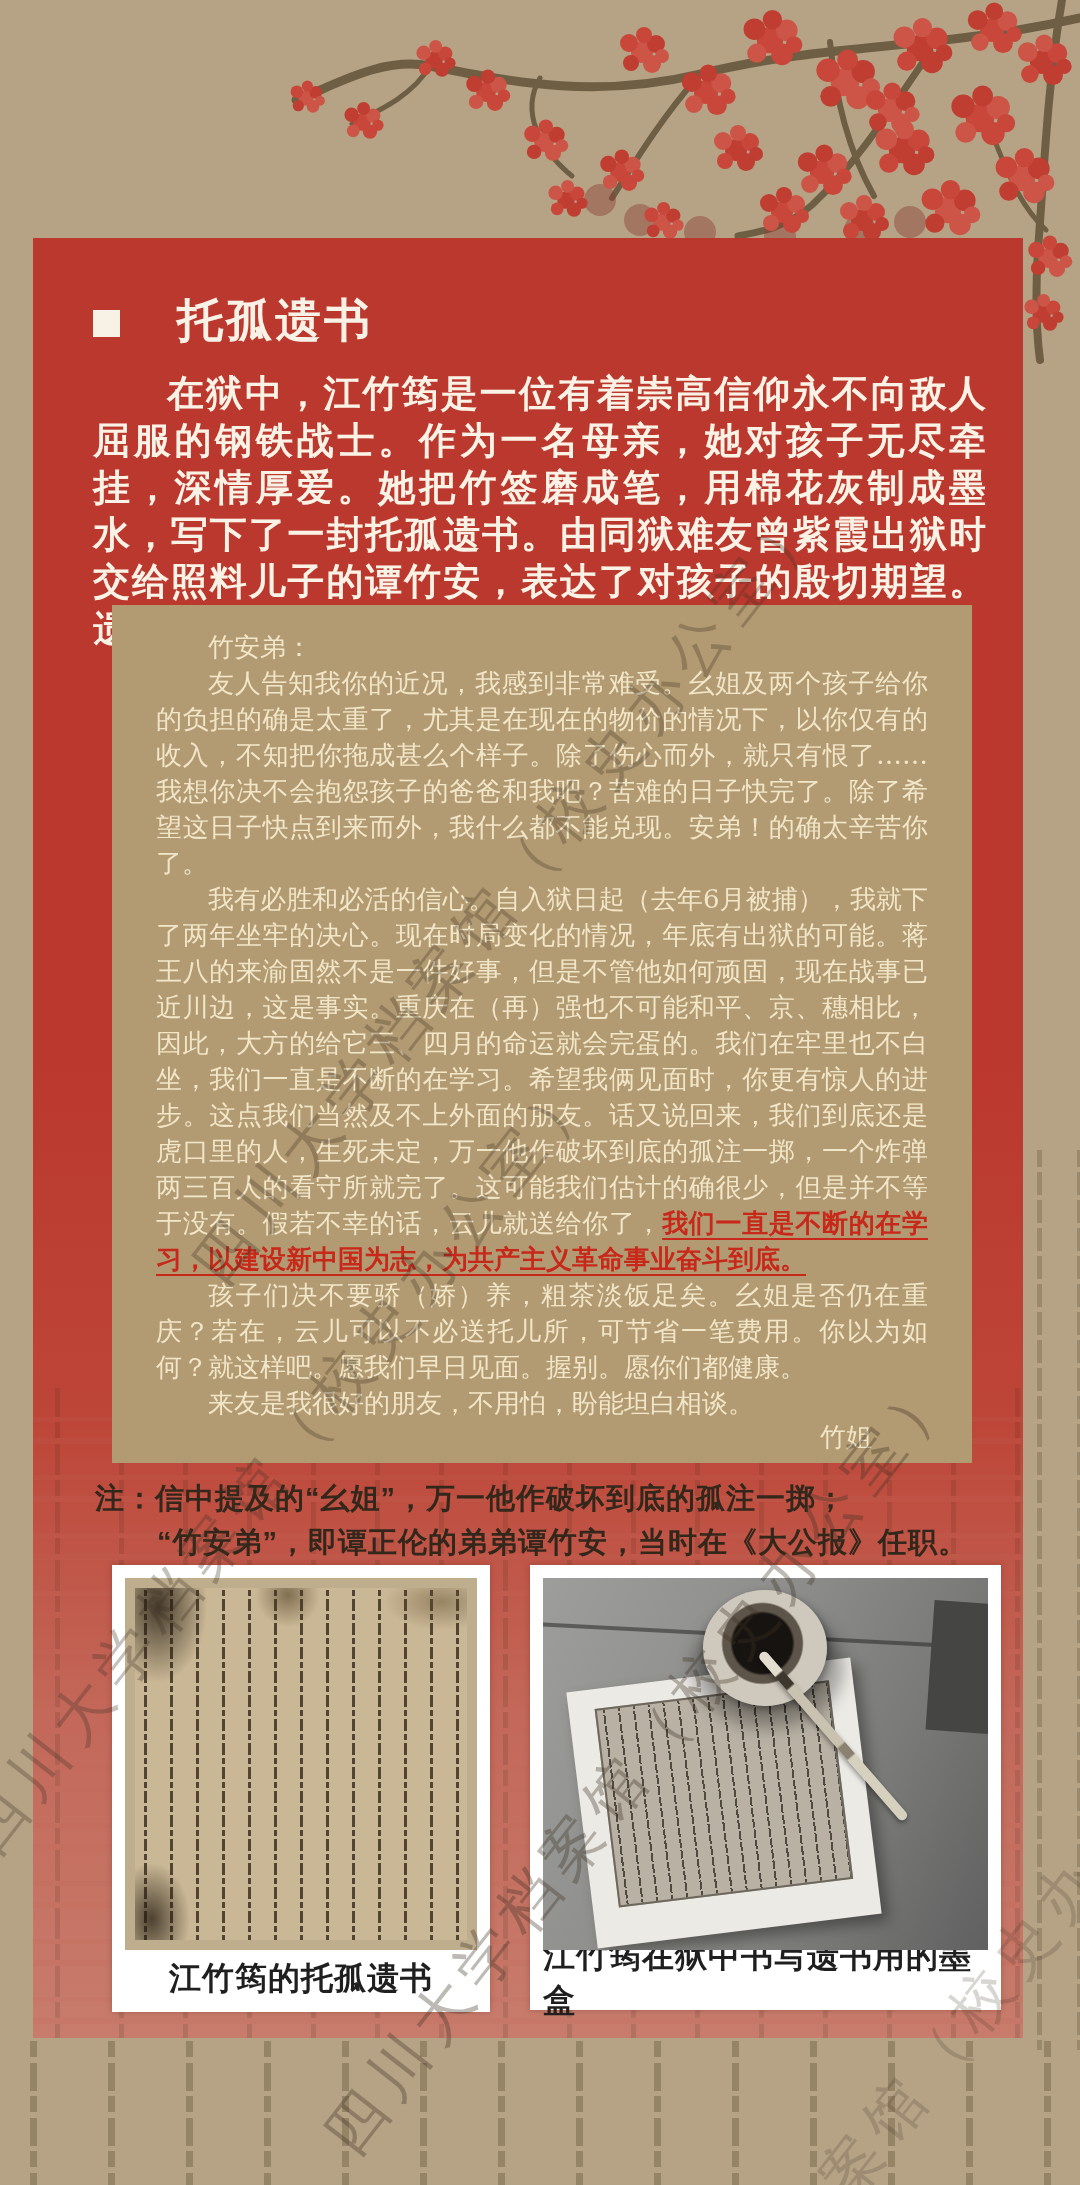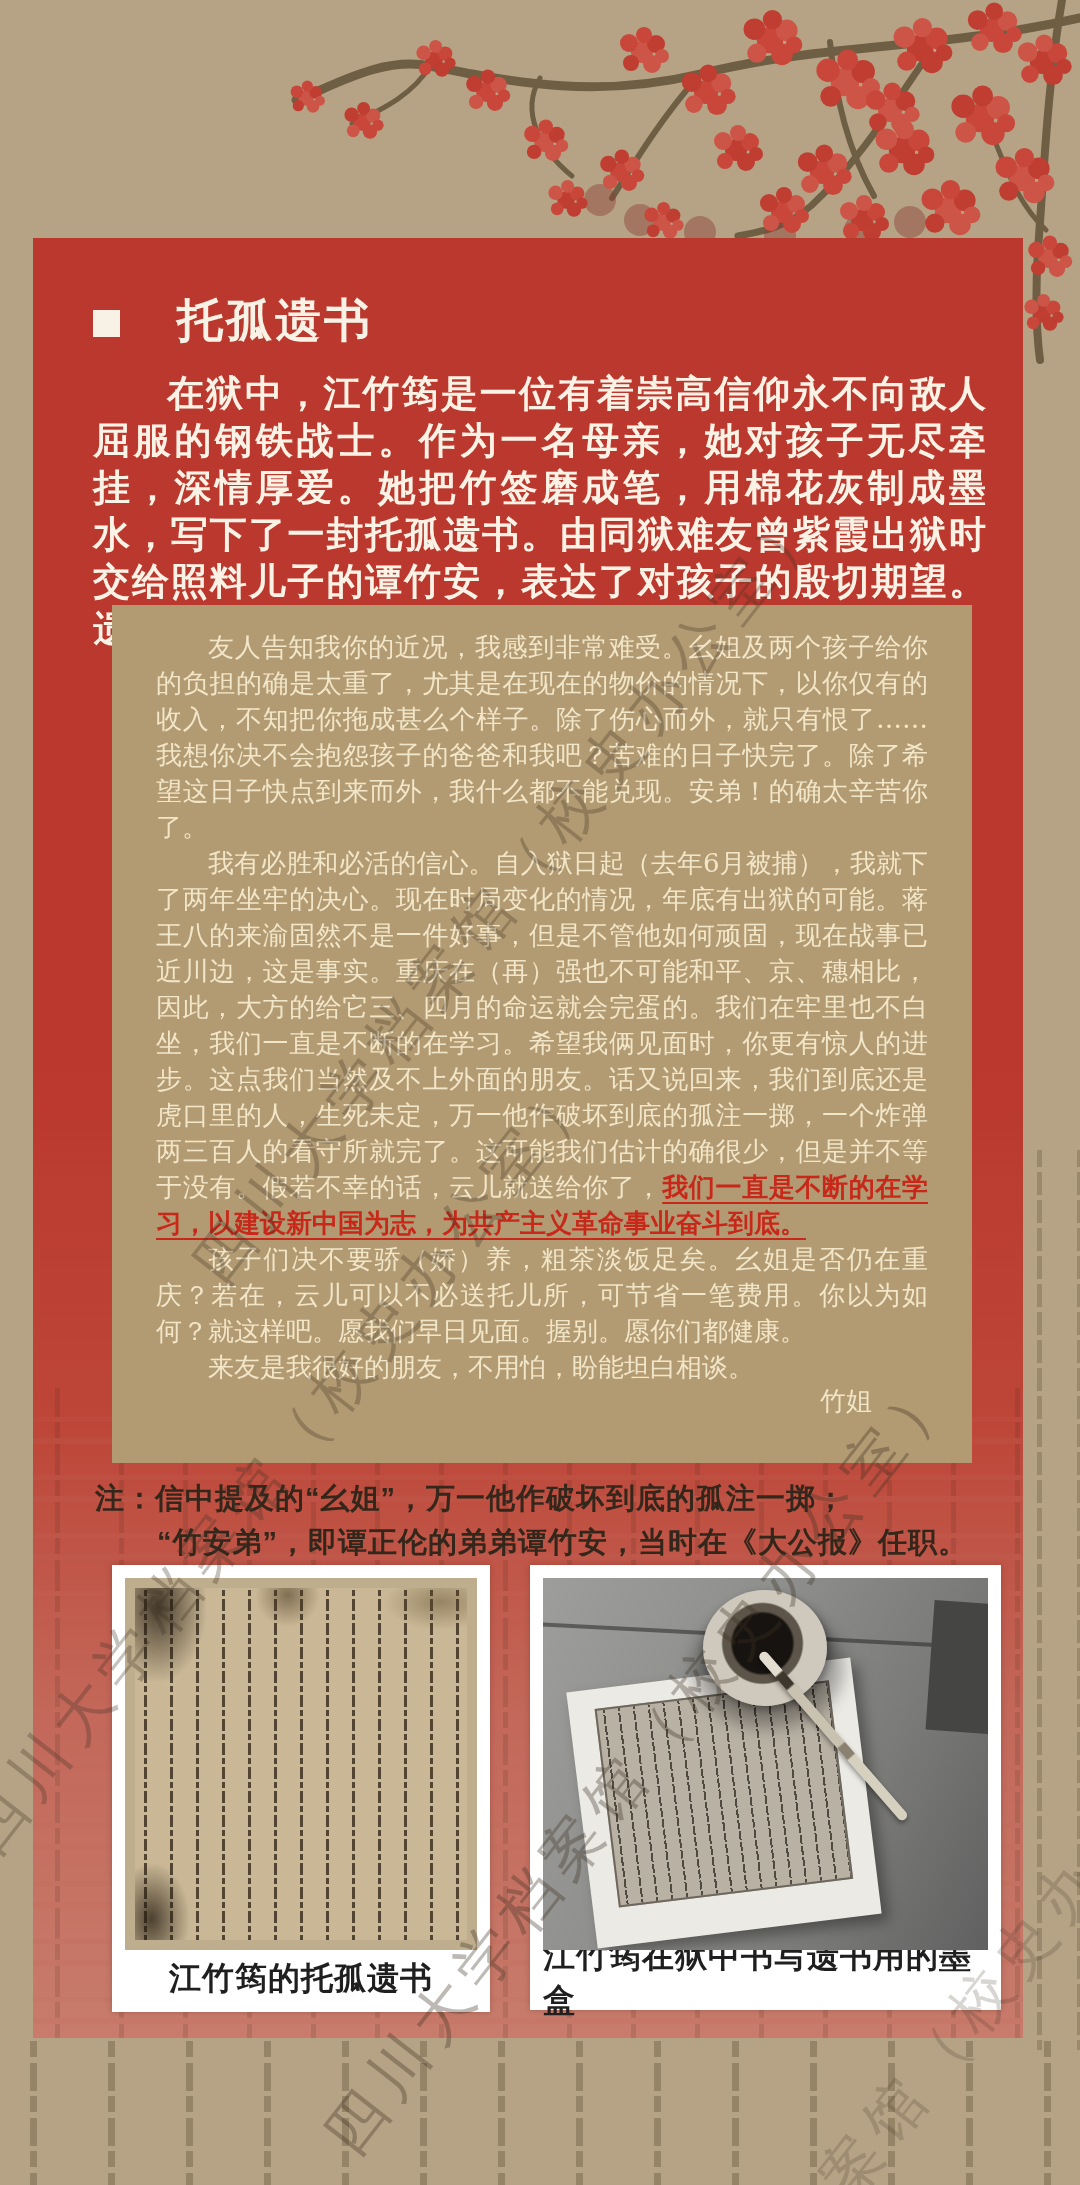--- a/index.html
+++ b/index.html
@@ -332,20 +332,21 @@
     <div class="panel-texture"></div>
 
     <div class="title-row">
       <div class="title-square"></div>
       <div class="title-text">托孤遗书</div>
     </div>
 
     <div class="intro">在狱中，江竹筠是一位有着崇高信仰永不向敌人屈服的钢铁战士。作为一名母亲，她对孩子无尽牵挂，深情厚爱。她把竹签磨成笔，用棉花灰制成墨水，写下了一封托孤遗书。由同狱难友曾紫霞出狱时交给照料儿子的谭竹安，表达了对孩子的殷切期望。遗书全文如下：</div>
 
     <div class="letter-box">
+      <div class="letter-salutation">竹安弟：</div>
       <p>友人告知我你的近况，我感到非常难受。幺姐及两个孩子给你的负担的确是太重了，尤其是在现在的物价的情况下，以你仅有的收入，不知把你拖成甚么个样子。除了伤心而外，就只有恨了……我想你决不会抱怨孩子的爸爸和我吧？苦难的日子快完了。除了希望这日子快点到来而外，我什么都不能兑现。安弟！的确太辛苦你了。</p>
       <p><span>我有必胜和必活的信心。自入狱日起（去年6月被捕），我就下了两年坐牢的决心。现在时局变化的情况，年底有出狱的可能。蒋王八的来渝固然不是一件好事，但是不管他如何顽固，现在战事已近川边，这是事实。重庆在（再）强也不可能和平、京、穗相比，因此，大方的给它三、四月的命运就会完蛋的。我们在牢里也不白坐，我们一直是不断的在学习。希望我俩见面时，你更有惊人的进步。这点我们当然及不上外面的朋友。话又说回来，我们到底还是虎口里的人，生死未定，万一他作破坏到底的孤注一掷，一个炸弹两三百人的看守所就完了。这可能我们估计的确很少，但是并不等于没有。假若不幸的话，云儿就送给你了，</span><span class="letter-highlight">我们一直是不断的在学习，以建设新中国为志，为共产主义革命事业奋斗到底。</span></p>
       <p>孩子们决不要骄（娇）养，粗茶淡饭足矣。幺姐是否仍在重庆？若在，云儿可以不必送托儿所，可节省一笔费用。你以为如何？就这样吧。愿我们早日见面。握别。愿你们都健康。</p>
       <p>来友是我很好的朋友，不用怕，盼能坦白相谈。</p>
       <div class="letter-sign">竹姐</div>
 
     </div>
 
     <div class="note">
       <div class="note-line1">注：信中提及的“幺姐”，万一他作破坏到底的孤注一掷；</div>

